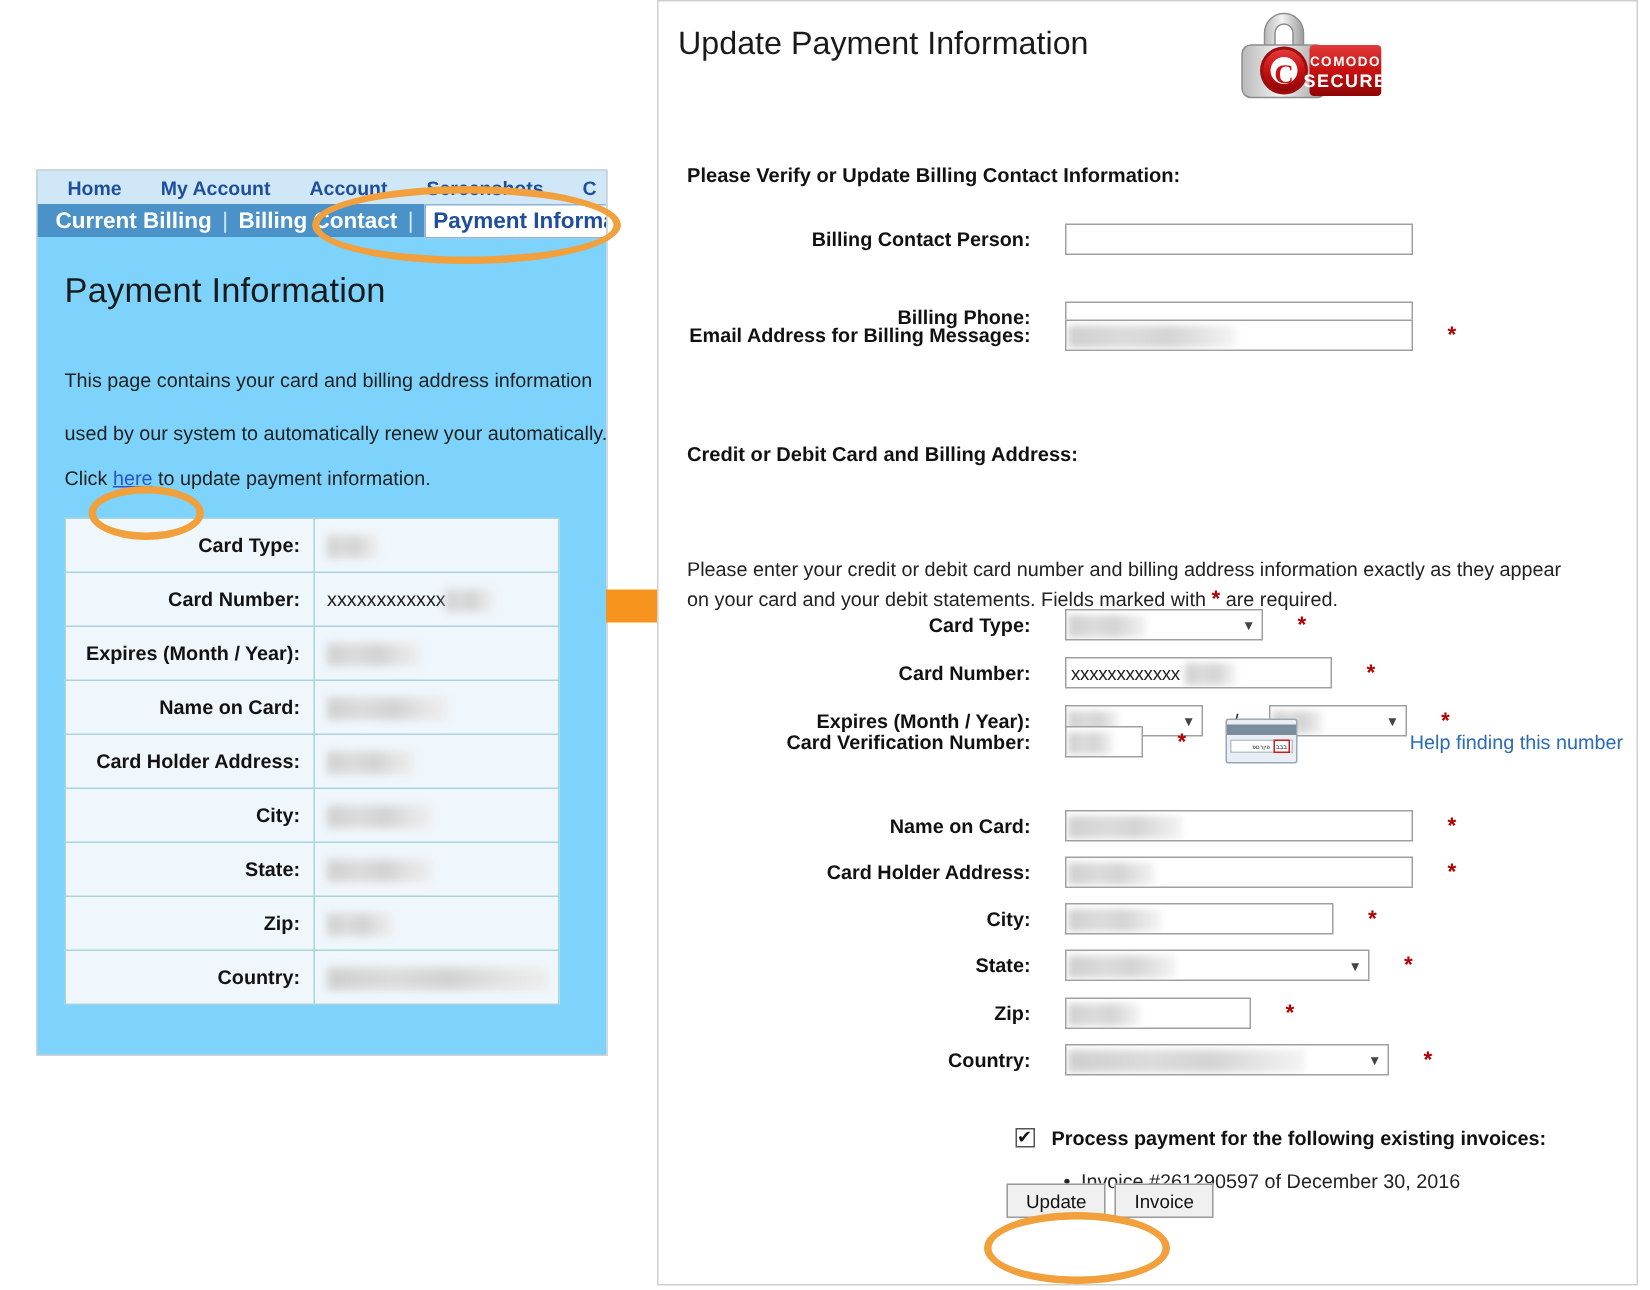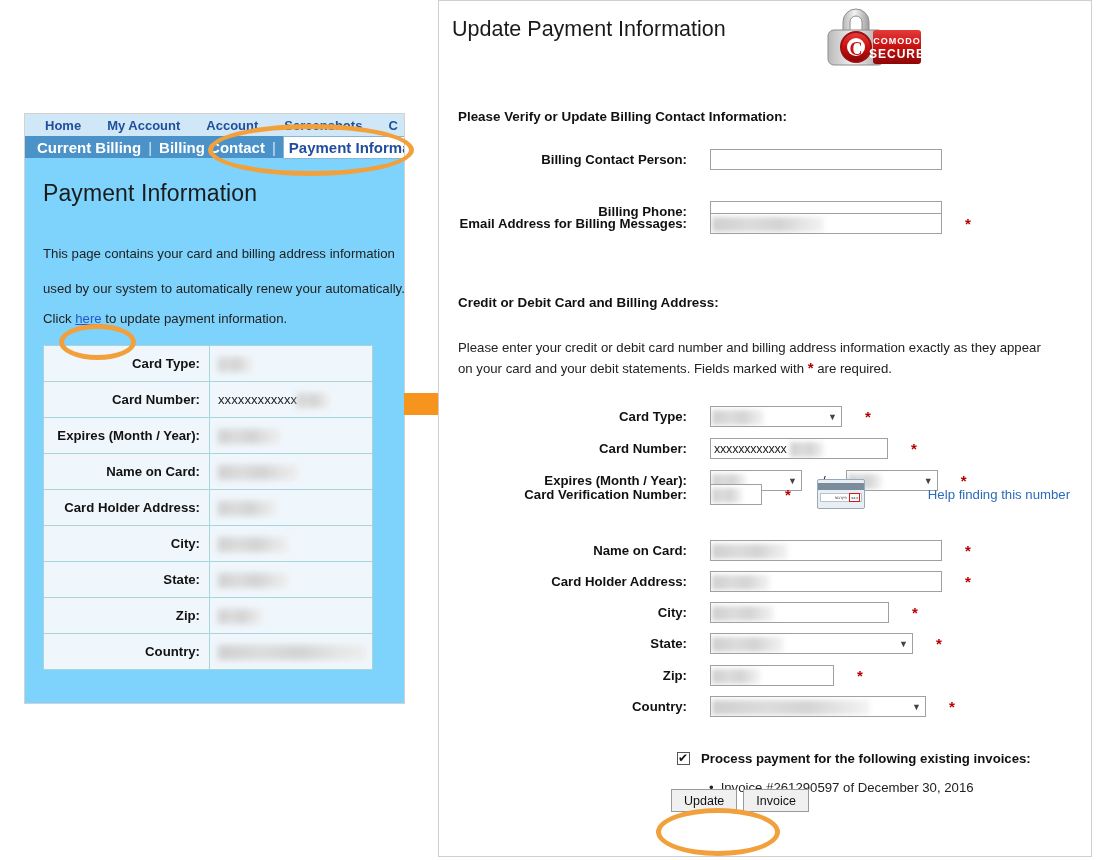--- a/index.html
+++ b/index.html
@@ -86,21 +86,21 @@
   #dlg-title {
     position:absolute; left:13px; top:16px;
     font-size:21.5px; color:#1a1a1a; font-weight:normal;
   }
   #comodo { position:absolute; left:384px; top:3px; width:98px; height:63px; }
 
   .sec-head {
     position:absolute; font-size:13.4px; font-weight:bold; color:#111;
   }
   .body-text {
-    position:absolute; font-size:13.2px; color:#222; line-height:1.45;
+    position:absolute; font-size:13.2px; color:#222; line-height:1.45;margin-top:32px;
   }
   .req { color:#b40000; font-weight:bold; font-size:15px; }
 
   
   .frow { position:absolute; display:flex; align-items:center;gap:14px; }
   .flabel {
     font-size:13.2px; font-weight:bold; color:#111;
     text-align:right; padding-right:9px;
   }
   .ctl {
@@ -134,21 +134,21 @@
     background:#fff; border:1px solid #b9c3cc;
     display:flex; align-items:center; justify-content:flex-end; gap:2px;
     padding:0 1px;
   }
   #cvv-card .sigtext { font-size:4px; color:#333; font-family:"DejaVu Sans", sans-serif; }
   #cvv-card .cvvbox {
     border:1px solid #d01a1a; font-size:4px; color:#222;
     padding:0 1px; line-height:7px; background:#fff;
   }
   #cvv-help {
-    margin-left:13px; font-size:13.2px; color:#2b6cb8; cursor:pointer; white-space:nowrap;padding-left:36px;
+    margin-left:25px; font-size:13.2px; color:#2b6cb8; cursor:pointer; white-space:nowrap;padding-left:36px;
   }
 
   #invoice-block { position:absolute; left:238px; top:750px; }
   #chk-row { display:flex; align-items:center; }
   #chk {
     width:13px; height:13px; border:1px solid #555; background:#fff;
     position:relative; flex:0 0 auto;
   }
   #chk::after {
     content:"\2714"; position:absolute; left:0; top:-3px;

